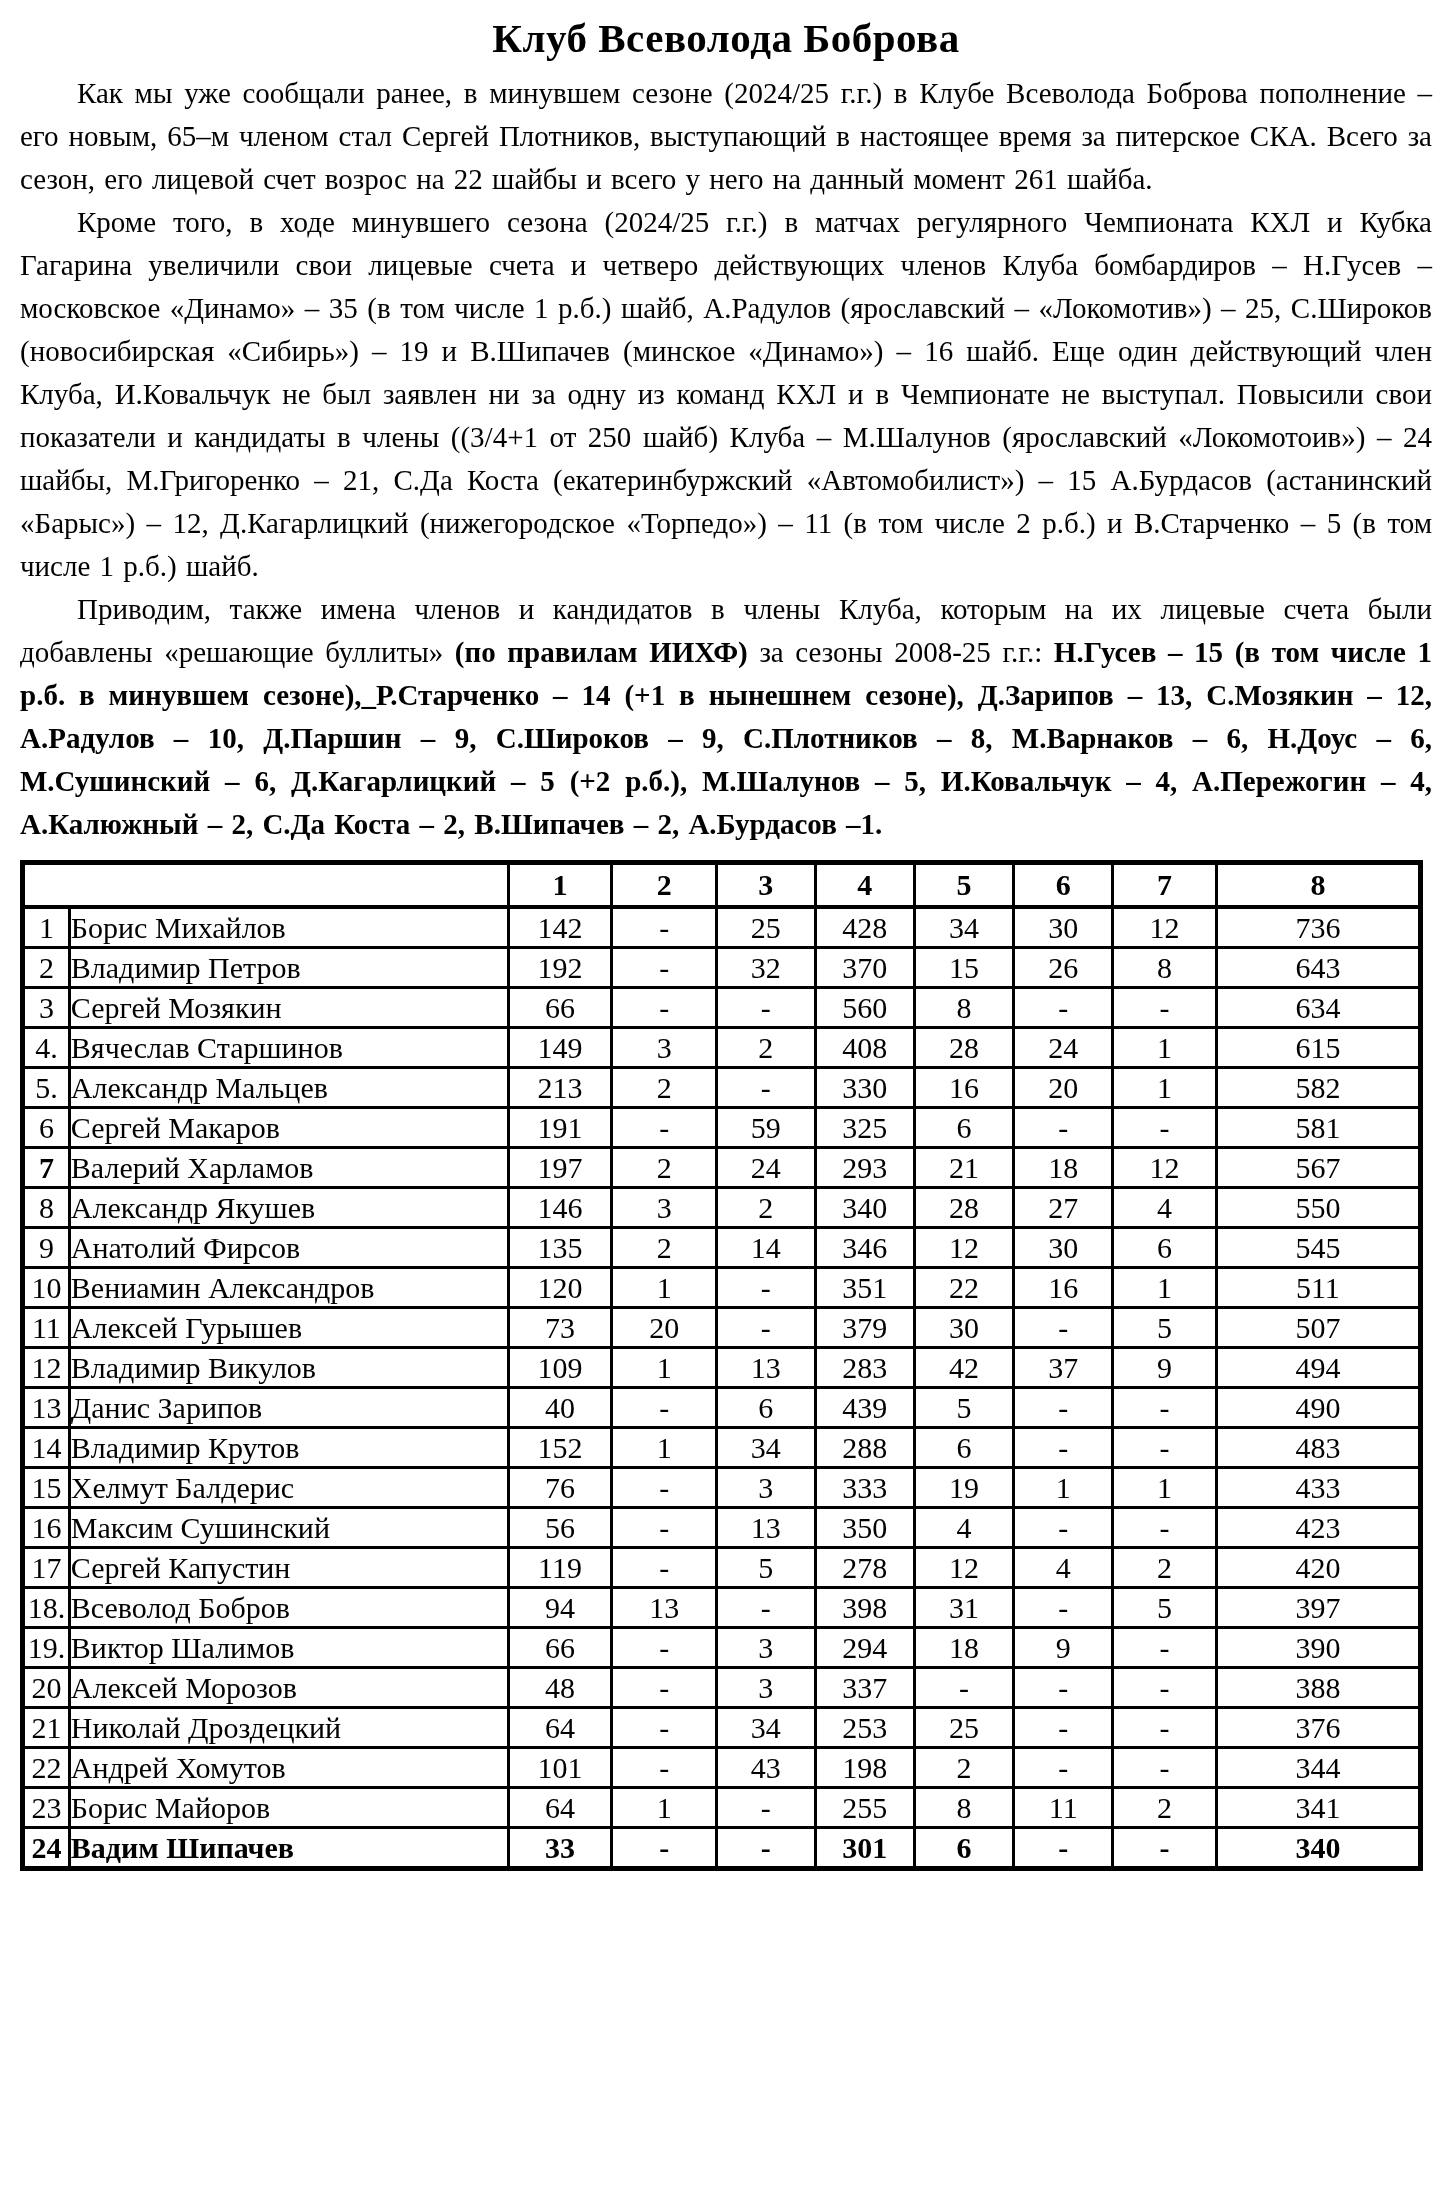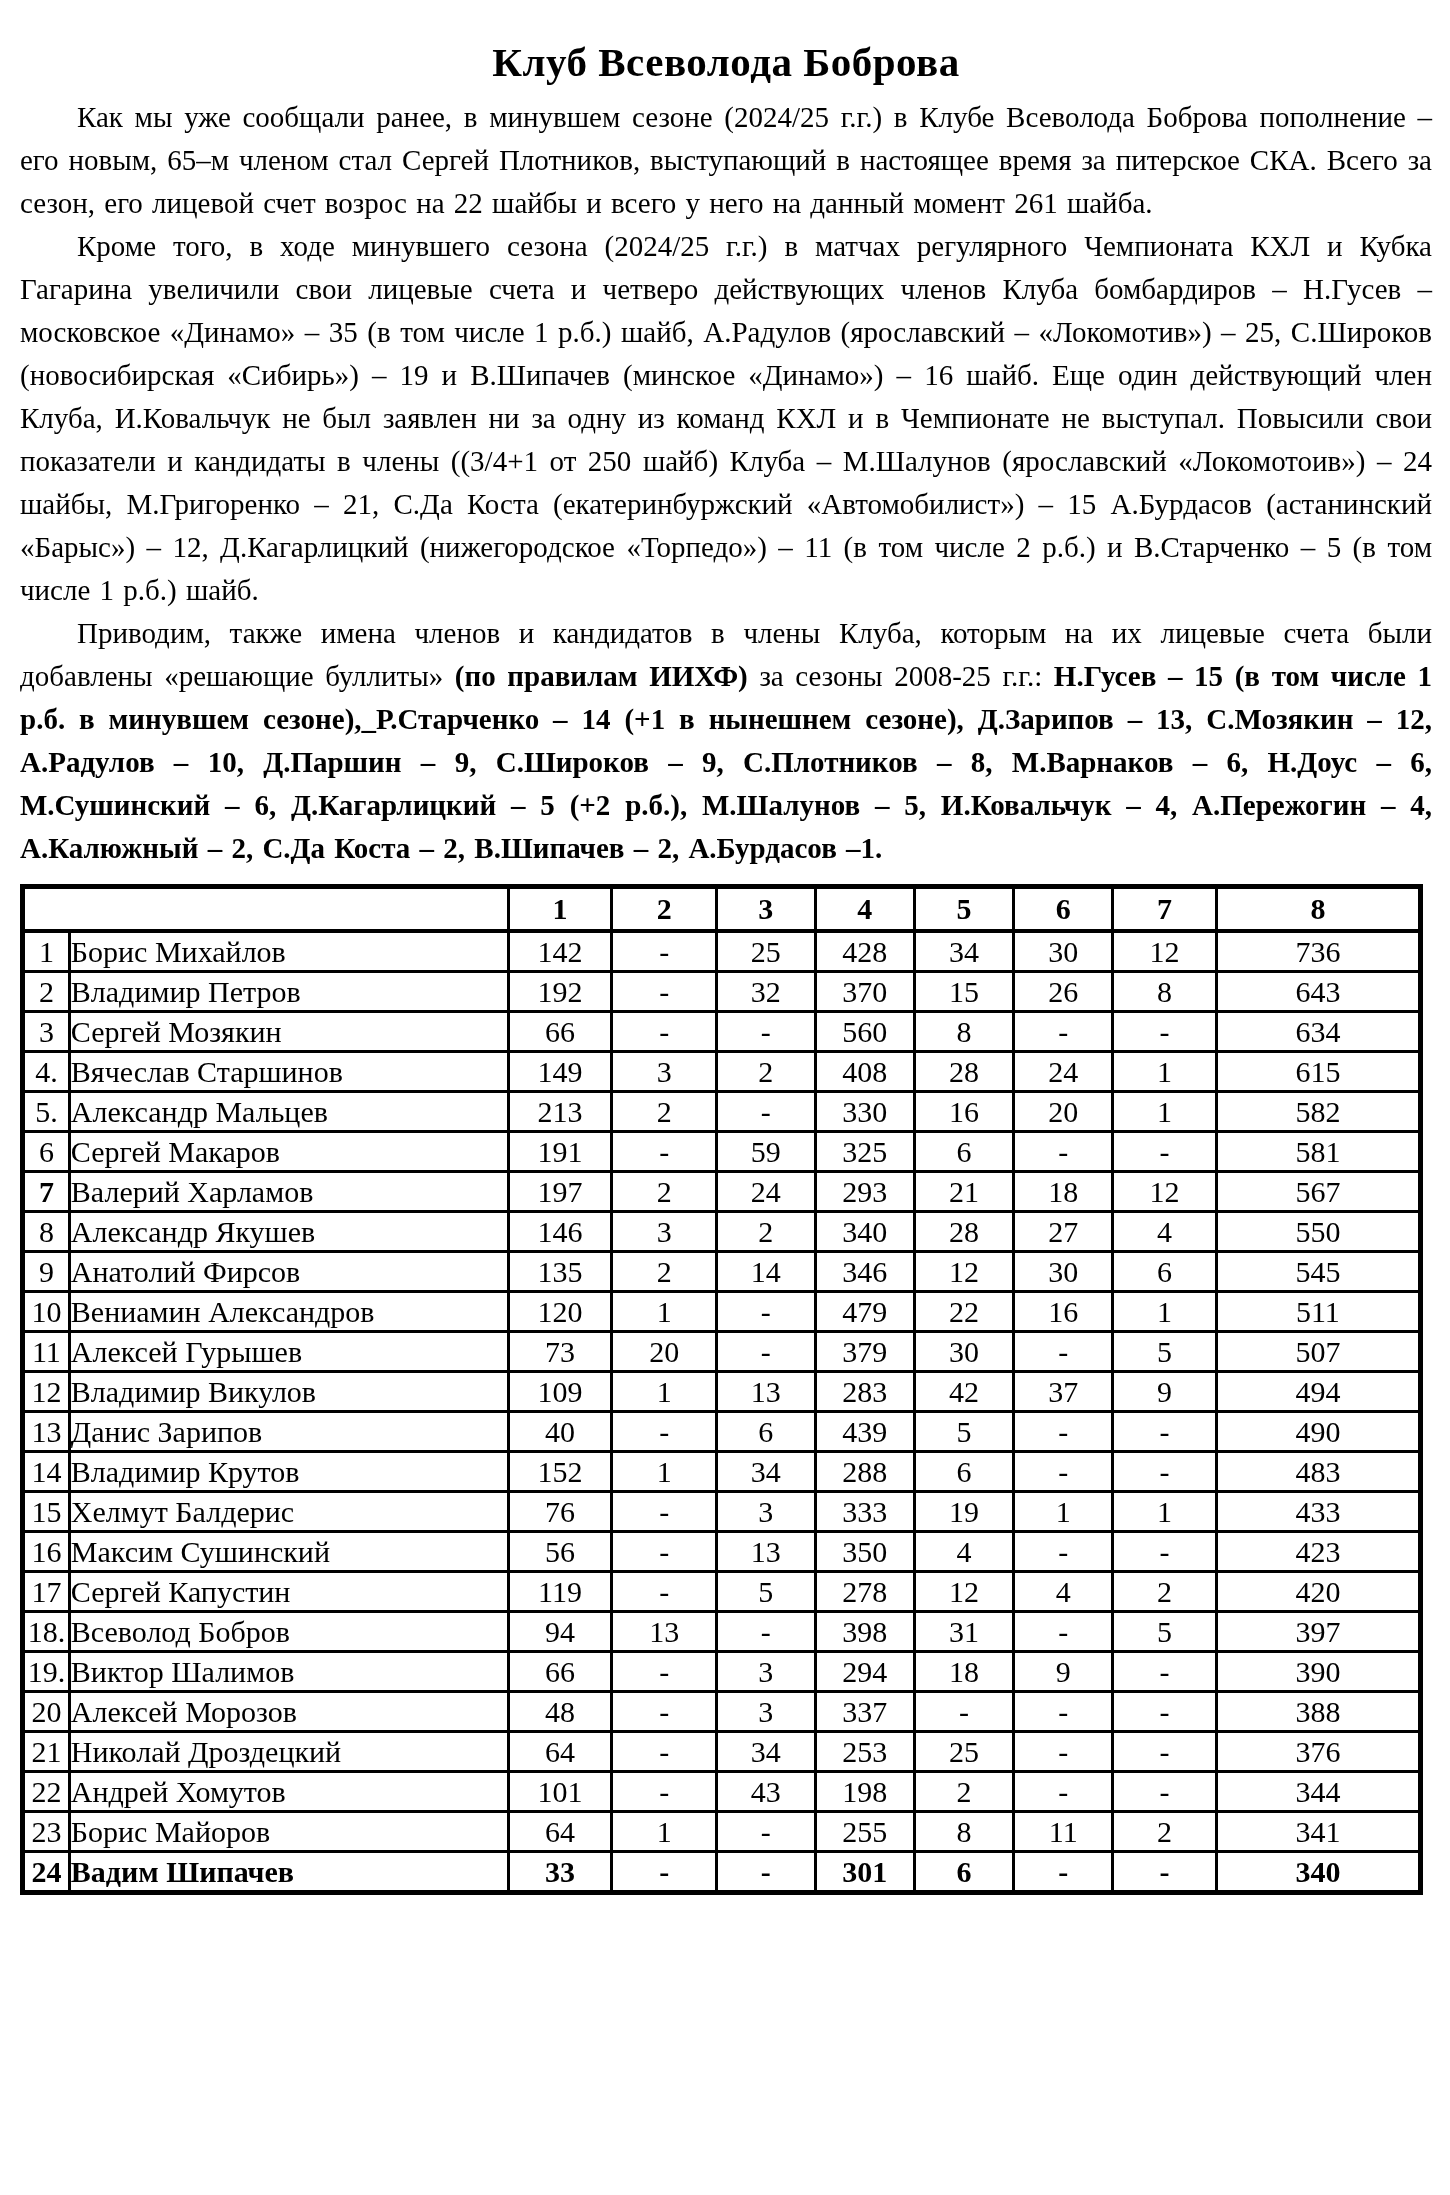--- a/index.html
+++ b/index.html
@@ -2,21 +2,21 @@
 <html lang="ru"><head>
 <meta charset="utf-8">
 <style>
   html, body { margin: 0; padding: 0; background: #ffffff; }
   body {
     width: 1450px; height: 2195px;
     font-family: "Liberation Serif", "DejaVu Serif", serif;
     color: #000;
     overflow: hidden;
   }
-  .page { padding: 6px 18px 0 20px; margin-top: 24px; }
+  .page { padding: 6px 18px 0 20px; }
   h1.doc-title {
     text-align: center;
     font-size: 41px;
     font-weight: bold;
     margin: 8px 0 10px 0;
     letter-spacing: 0.5px;
   }
   .body-text p {
     font-size: 29px;
     line-height: 43px;
@@ -201,21 +201,21 @@
           <td>30</td>
           <td>6</td>
           <td>545</td>
         </tr>
         <tr>
           <td class="cell-num">10</td>
           <td class="cell-name">Вениамин Александров</td>
           <td>120</td>
           <td>1</td>
           <td>-</td>
-          <td>479</td>
+          <td>351</td>
           <td>22</td>
           <td>16</td>
           <td>1</td>
           <td>511</td>
         </tr>
         <tr>
           <td class="cell-num">11</td>
           <td class="cell-name">Алексей Гурышев</td>
           <td>73</td>
           <td>20</td>

